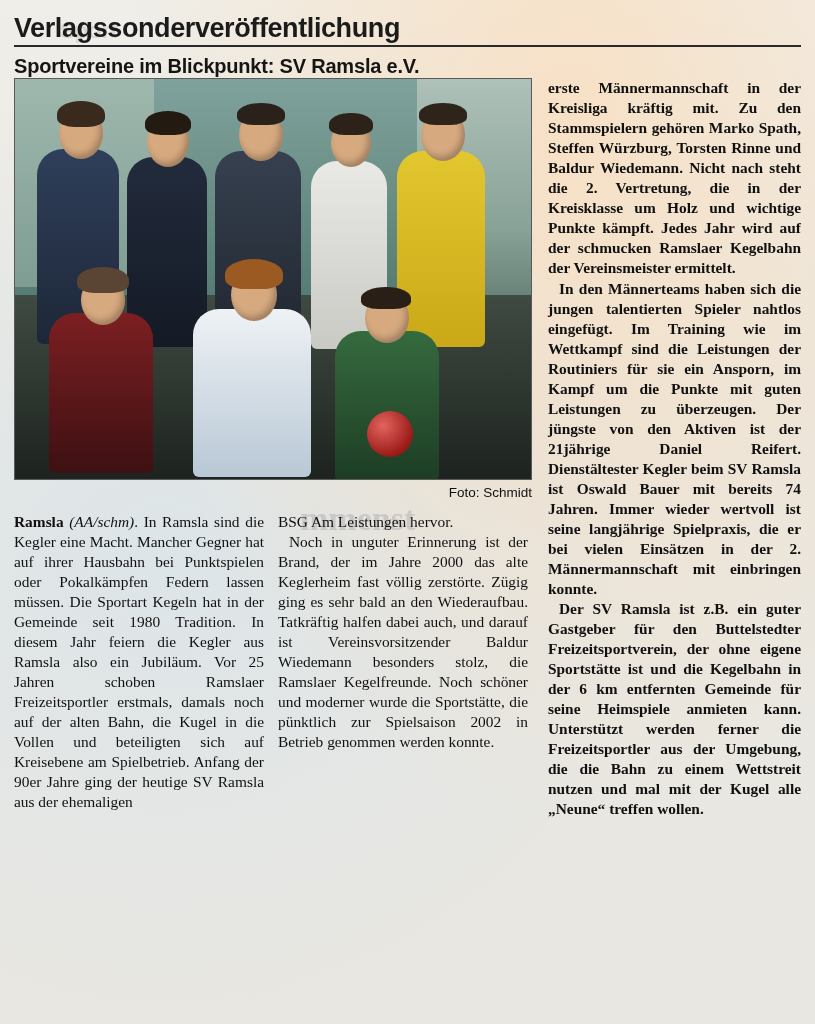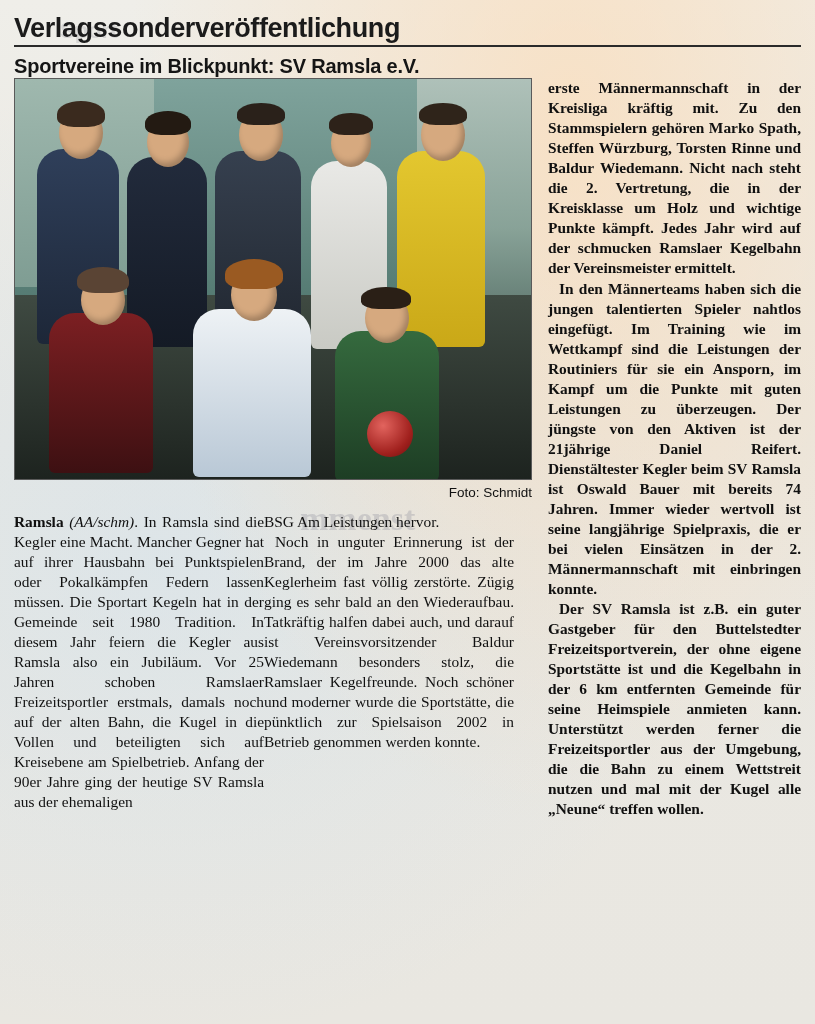--- a/index.html
+++ b/index.html
@@ -139,20 +139,21 @@
     width: 518px;
   }
   .caption .credit {
     float: right;
     font-weight: normal;
   }
   .caption-clear { clear: both; }
 
   .body-cols {
     display: flex;
+    gap: 14px;
     margin-top: 10px;
   }
   .bcol {
     width: 250px;
     flex: 0 0 250px;
     font-family: "Liberation Serif", serif;
     font-size: 15.4px;
     line-height: 1.30;
     color: #101010;
     text-align: justify;

